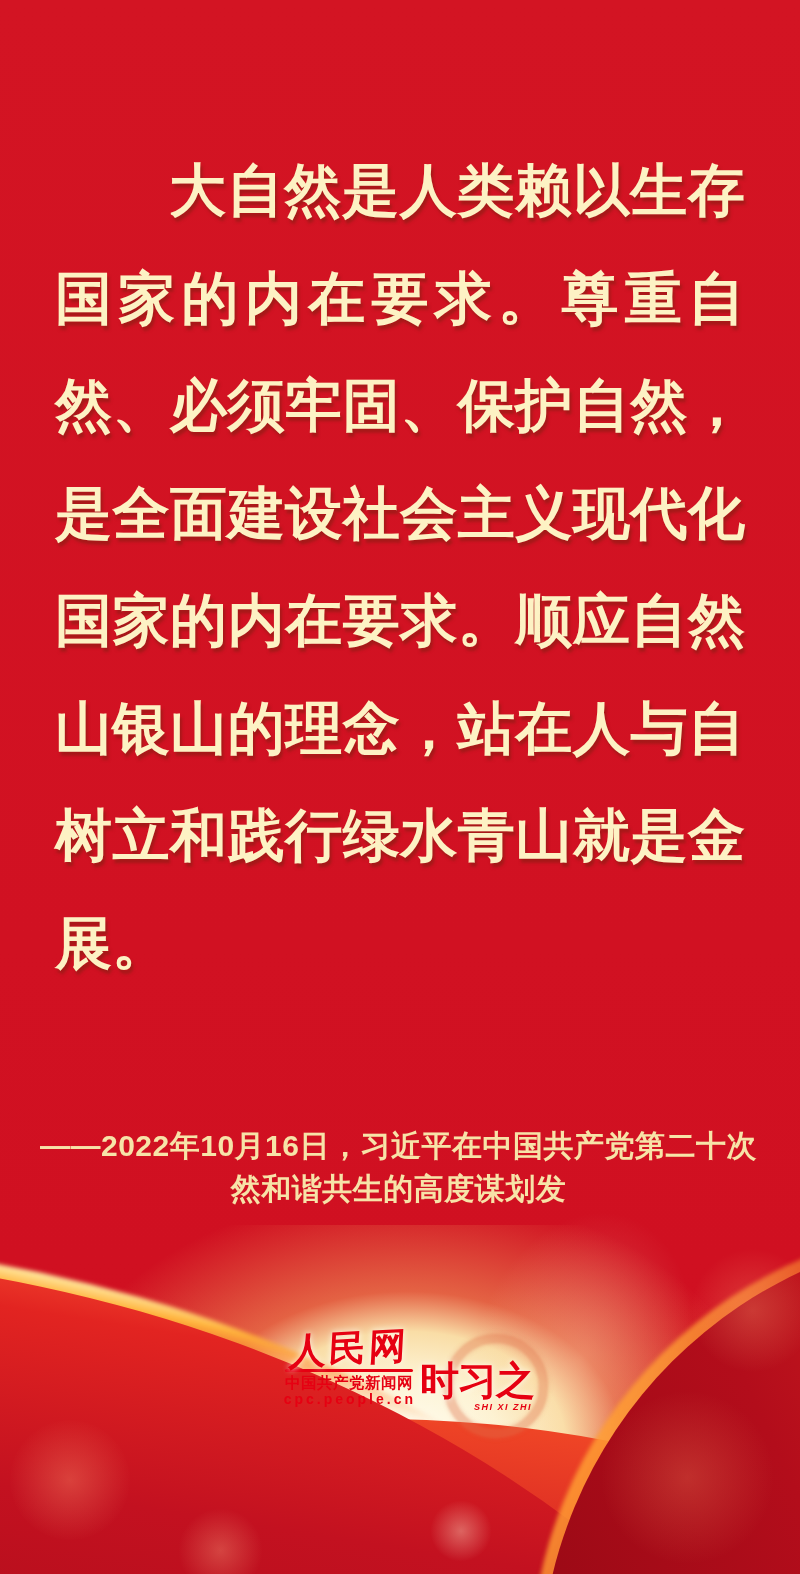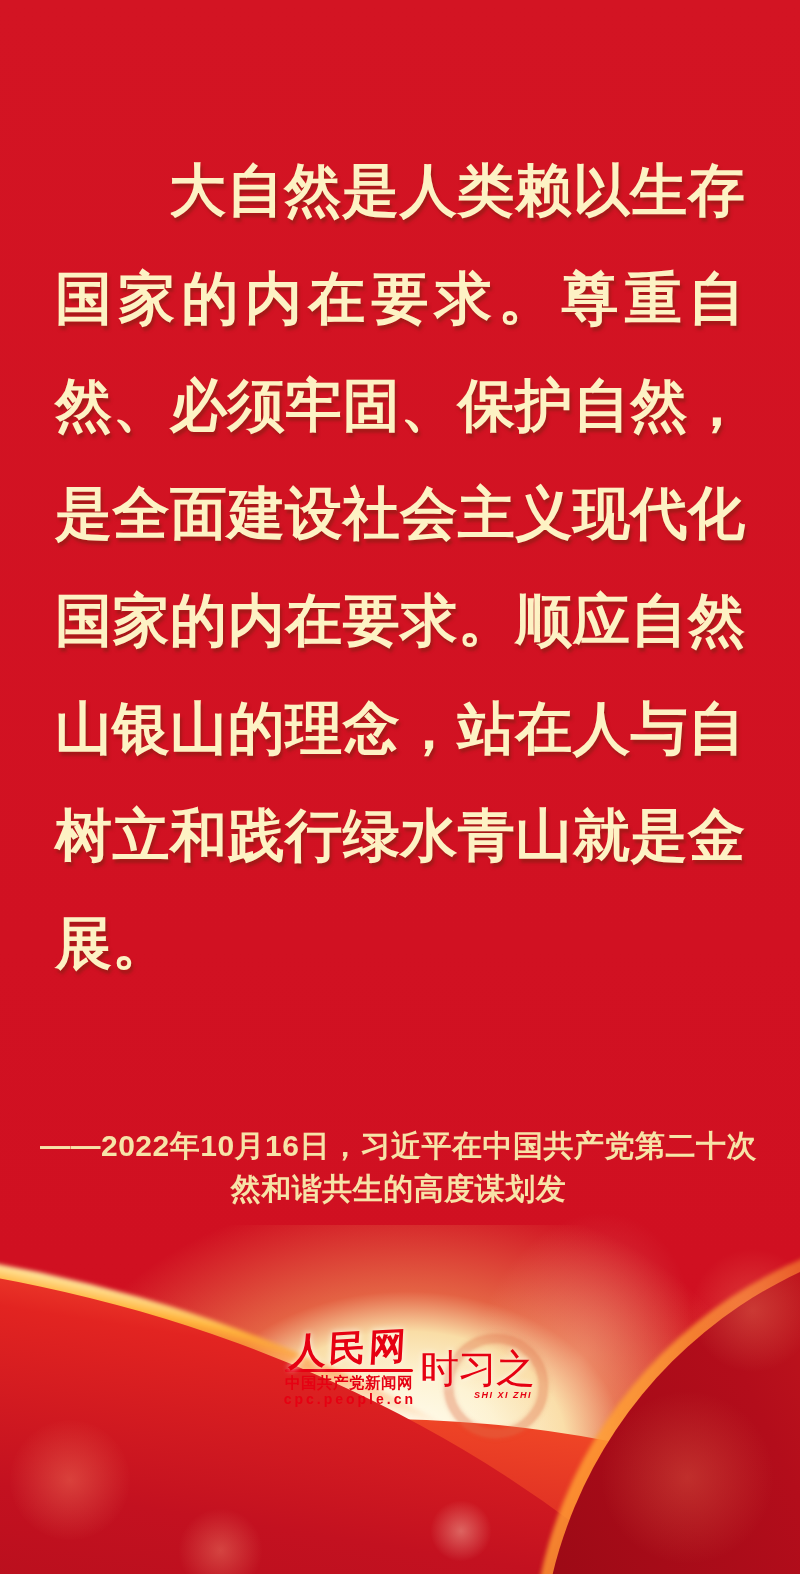--- a/index.html
+++ b/index.html
@@ -89,22 +89,22 @@
   .people-sub{font-size:15.5px;line-height:17px;font-weight:700;letter-spacing:.5px;white-space:nowrap;text-align:center;}
   .people-url{font-size:14px;line-height:16px;font-weight:700;letter-spacing:3px;white-space:nowrap;text-align:right;}
   .sxz-logo{position:absolute;left:420px;top:1332px;width:118px;color:#e60012;}
   .sxz-circle{
     position:absolute;left:24px;top:2px;width:86px;height:86px;border-radius:50%;
     border:9px solid rgba(224,110,74,.38);
     box-shadow:0 0 4px rgba(224,110,74,.35), inset 0 0 4px rgba(224,110,74,.35);
     filter:blur(1px);
   }
   .sxz-name{
-    position:relative;font-size:39px;line-height:42px;font-weight:400;
-    letter-spacing:-1px;margin-top:16px;white-space:nowrap;
+    position:relative;font-size:39px;line-height:42px;font-weight:700;
+    letter-spacing:-1px;margin-top:28px;white-space:nowrap;
     text-shadow:0 0 6px rgba(255,255,255,.8);
   }
   .sxz-rom{
     position:relative;text-align:right;font-size:9px;line-height:10px;
     font-weight:700;font-style:italic;letter-spacing:1.5px;padding-right:6px;
   }
 </style>
 </head>
 <body>
 

